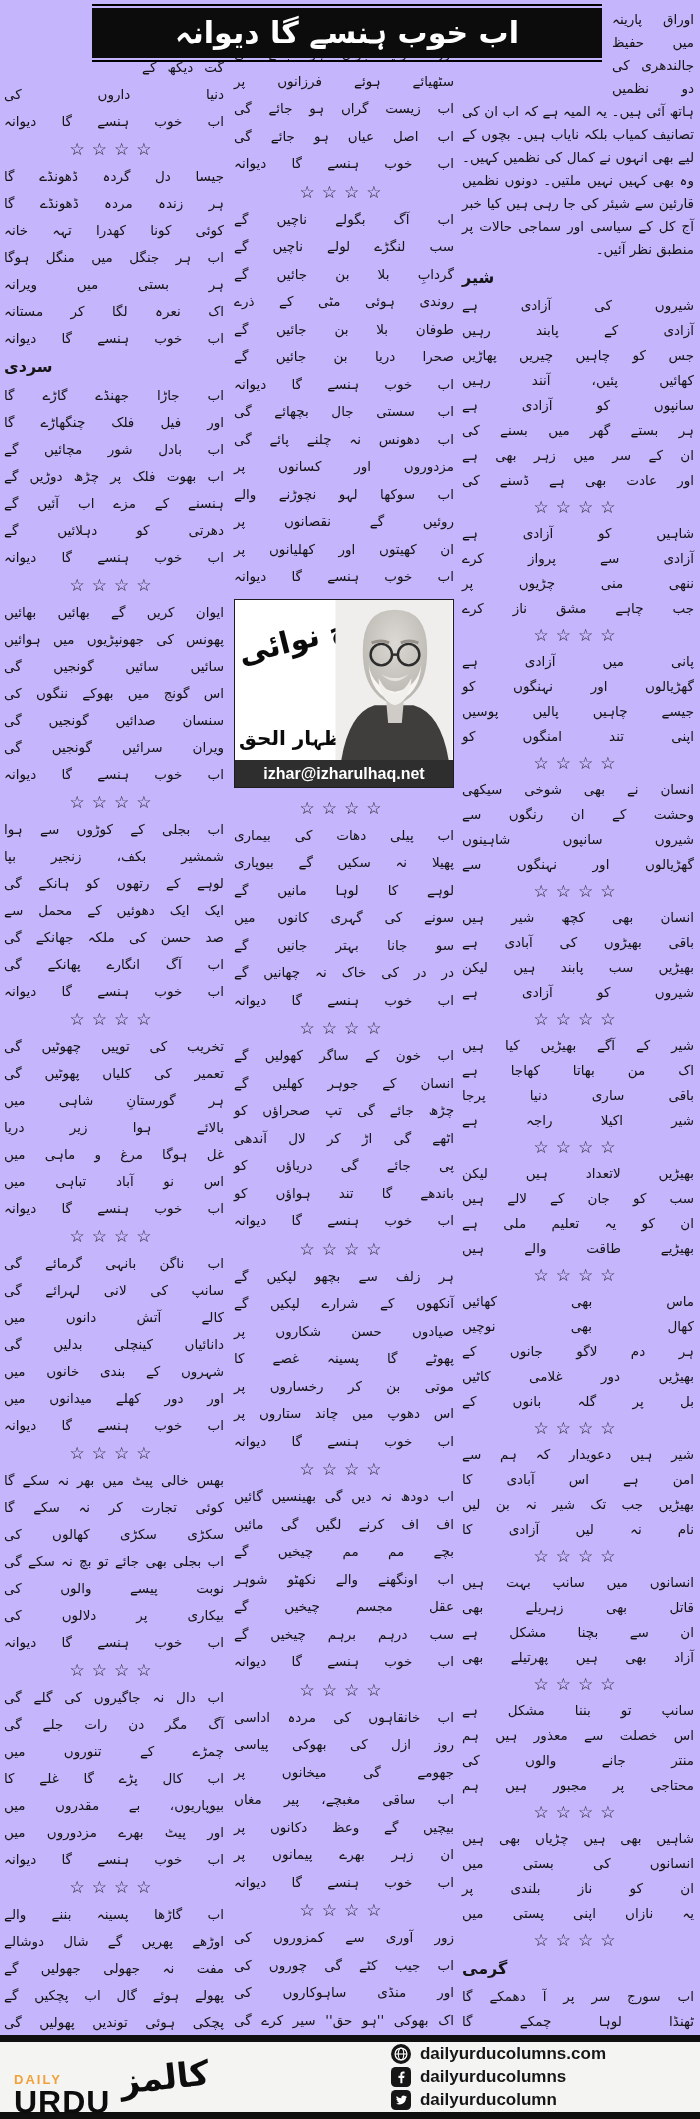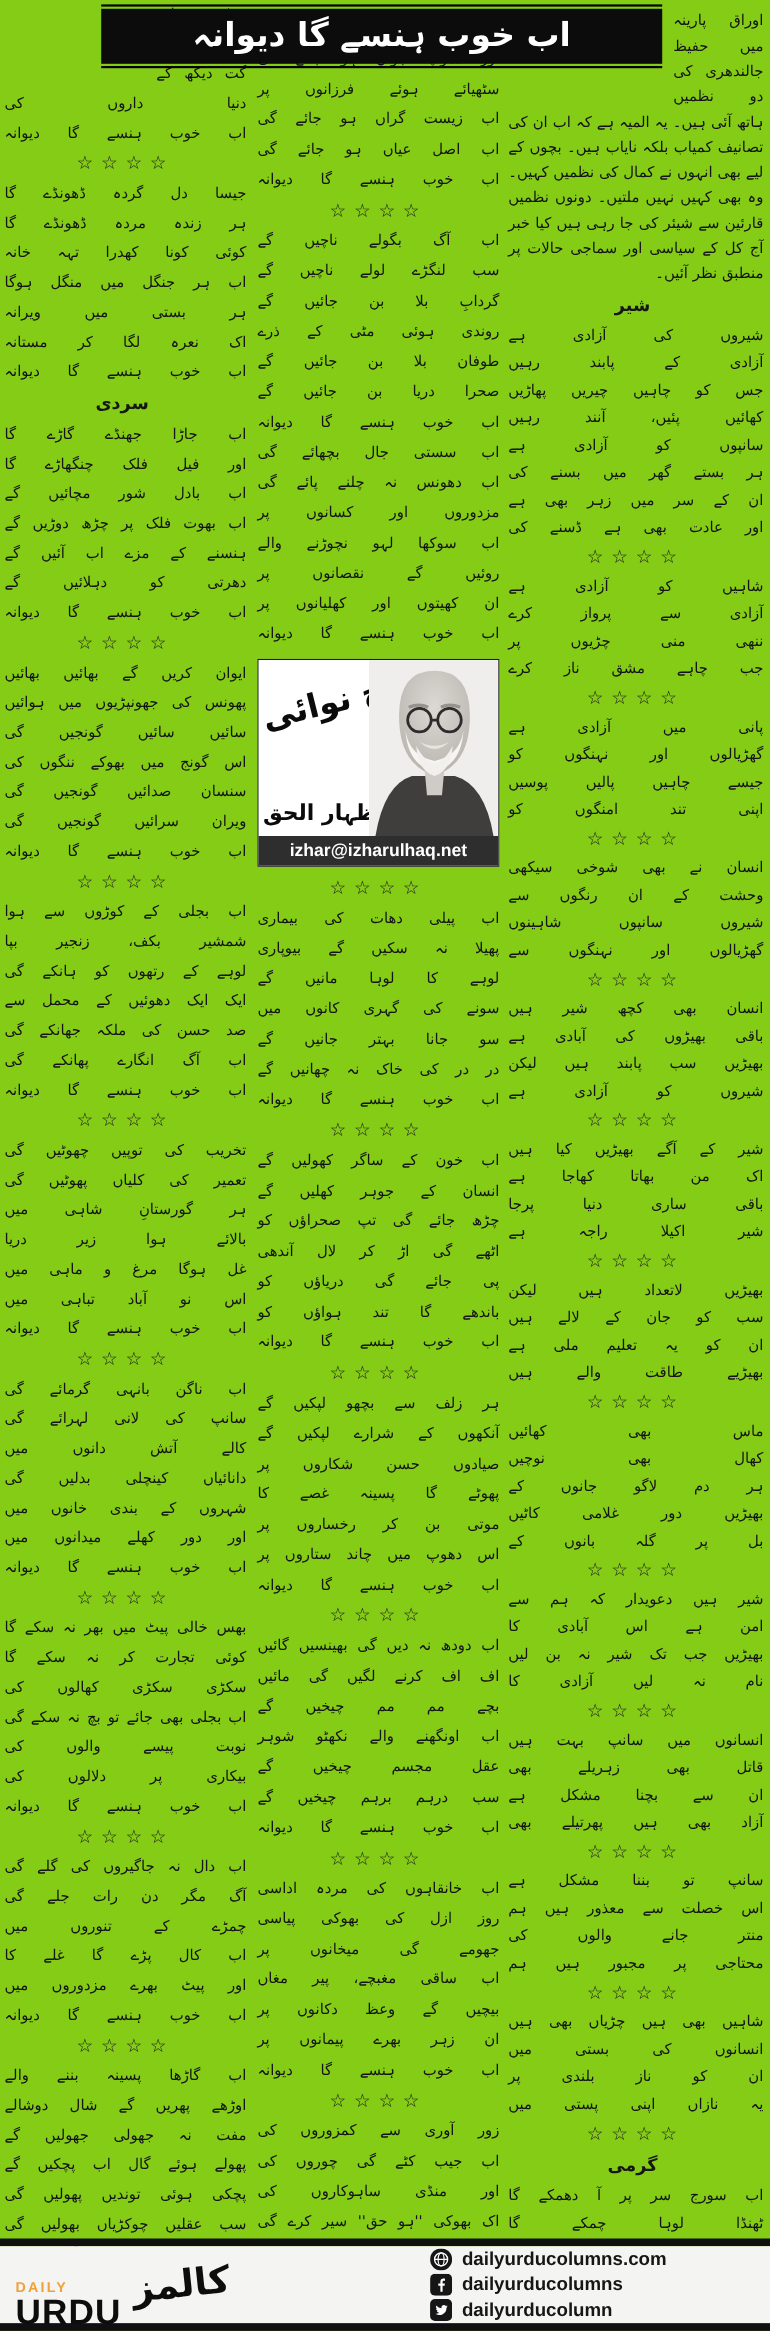--- a/index.html
+++ b/index.html
@@ -1,19 +1,19 @@
 <!DOCTYPE html>
 <html lang="ur"><head>
 <meta charset="utf-8">
 <style>
   html,body{margin:0;padding:0;}
   body{background:#e8e8e6;}
   .page{
     position:relative; width:700px; height:2119px; margin:0 auto;
-    background:#84cc16; overflow:hidden; direction:rtl;
+    background:#c4b5fd; overflow:hidden; direction:rtl;
     font-family:"DejaVu Sans", sans-serif; color:#161616;
   }
   
   .masthead{position:absolute; left:92px; top:2px; width:510px; z-index:3;}
   .mh-rule{height:2px; background:#000; margin:2px 0;}
   .mh-panel{
     background:#0c0c0c; color:#fff; height:50px; line-height:50px;
     text-align:center; font-size:30px; font-weight:bold; letter-spacing:1px;
   }
   
@@ -28,21 +28,21 @@
     text-align:justify; color:#141414;
   }
   .vline{
     font-size:13.5px; line-height:27px; white-space:normal;
     text-align:justify; text-align-last:justify; color:#141414;
   }
   .col-mid .vline{line-height:27.5px;}
   .col-right .vline{line-height:25px;}
   .vhead{
     font-size:16px; font-weight:bold; line-height:30px;
-    text-align:center; padding-right:6px;
+    text-align:left; padding-right:6px;
   }
   .stars{
     text-align:center; font-size:17px; line-height:28px;
     letter-spacing:7px; color:#222; text-align-last:center;
   }
   
   .author-box{border:1px solid #1d1d1d; background:#fff; margin:8px 0 6px; direction:ltr;}
   .author-main{position:relative; height:160px; overflow:hidden;}
   .col-title{
     position:absolute; top:20px; left:2px; transform:rotate(-14deg);
@@ -335,20 +335,21 @@
         <div class="vline">سکڑی سکڑی کھالوں کی</div>
         <div class="vline">اب بجلی بھی جائے تو بچ نہ سکے گی</div>
         <div class="vline">نوبت پیسے والوں کی</div>
         <div class="vline">بیکاری پر دلالوں کی</div>
         <div class="vline">اب خوب ہنسے گا دیوانہ</div>
         <div class="stars">☆☆☆☆</div>
         <div class="vline">اب دال نہ جاگیروں کی گلے گی</div>
         <div class="vline">آگ مگر دن رات جلے گی</div>
         <div class="vline">چمڑے کے تنوروں میں</div>
         <div class="vline">اب کال پڑے گا غلے کا</div>
+        <div class="vline">بیوپاریوں، بے مقدروں میں</div>
         <div class="vline">اور پیٹ بھرے مزدوروں میں</div>
         <div class="vline">اب خوب ہنسے گا دیوانہ</div>
         <div class="stars">☆☆☆☆</div>
         <div class="vline">اب گاڑھا پسینہ بننے والے</div>
         <div class="vline">اوڑھے پھریں گے شال دوشالے</div>
         <div class="vline">مفت نہ جھولی جھولیں گے</div>
         <div class="vline">پھولے ہوئے گال اب پچکیں گے</div>
         <div class="vline">پچکی ہوئی توندیں پھولیں گی</div>
         <div class="vline">سب عقلیں چوکڑیاں بھولیں گی</div>
         <div class="vline">اب خوب ہنسے گا دیوانہ</div>

